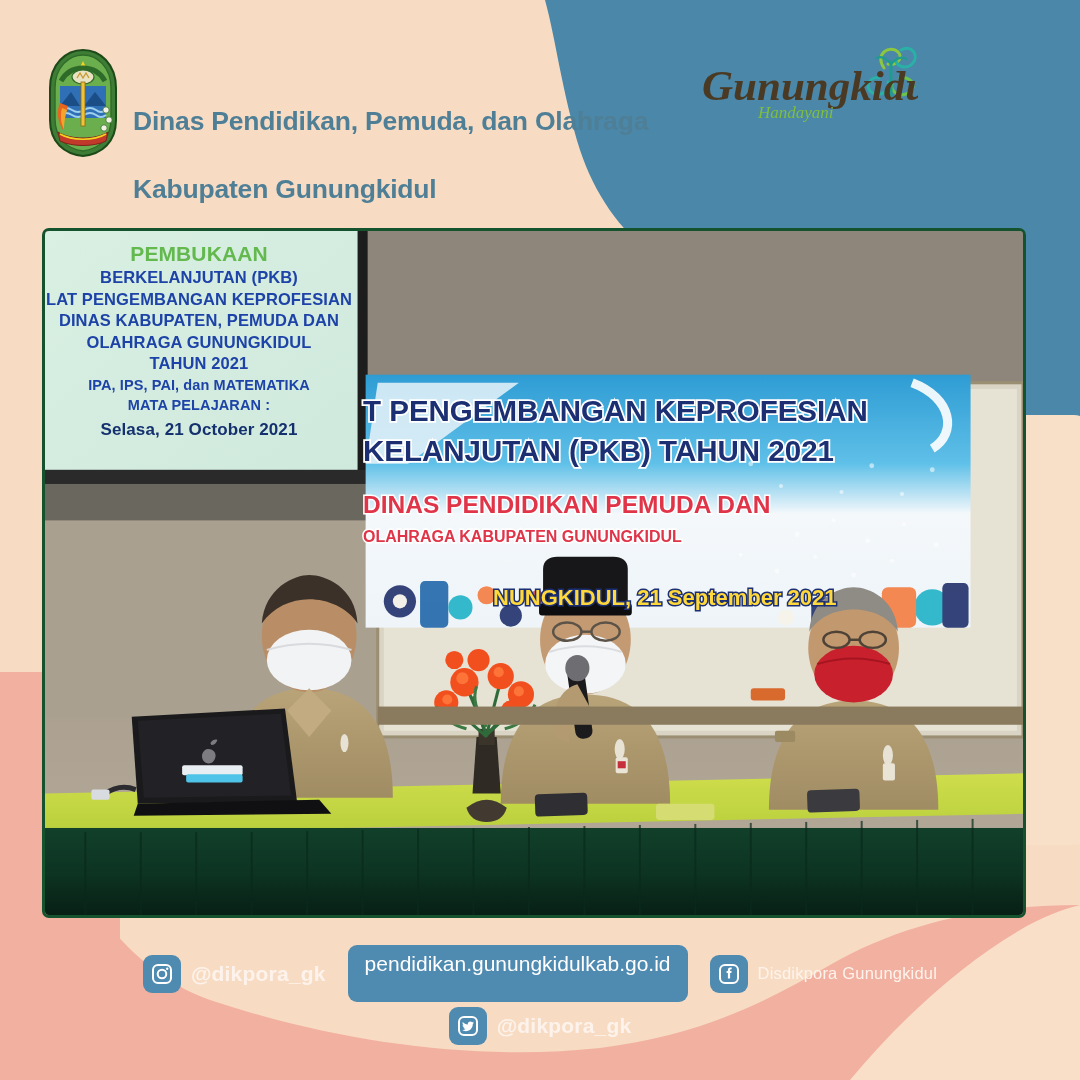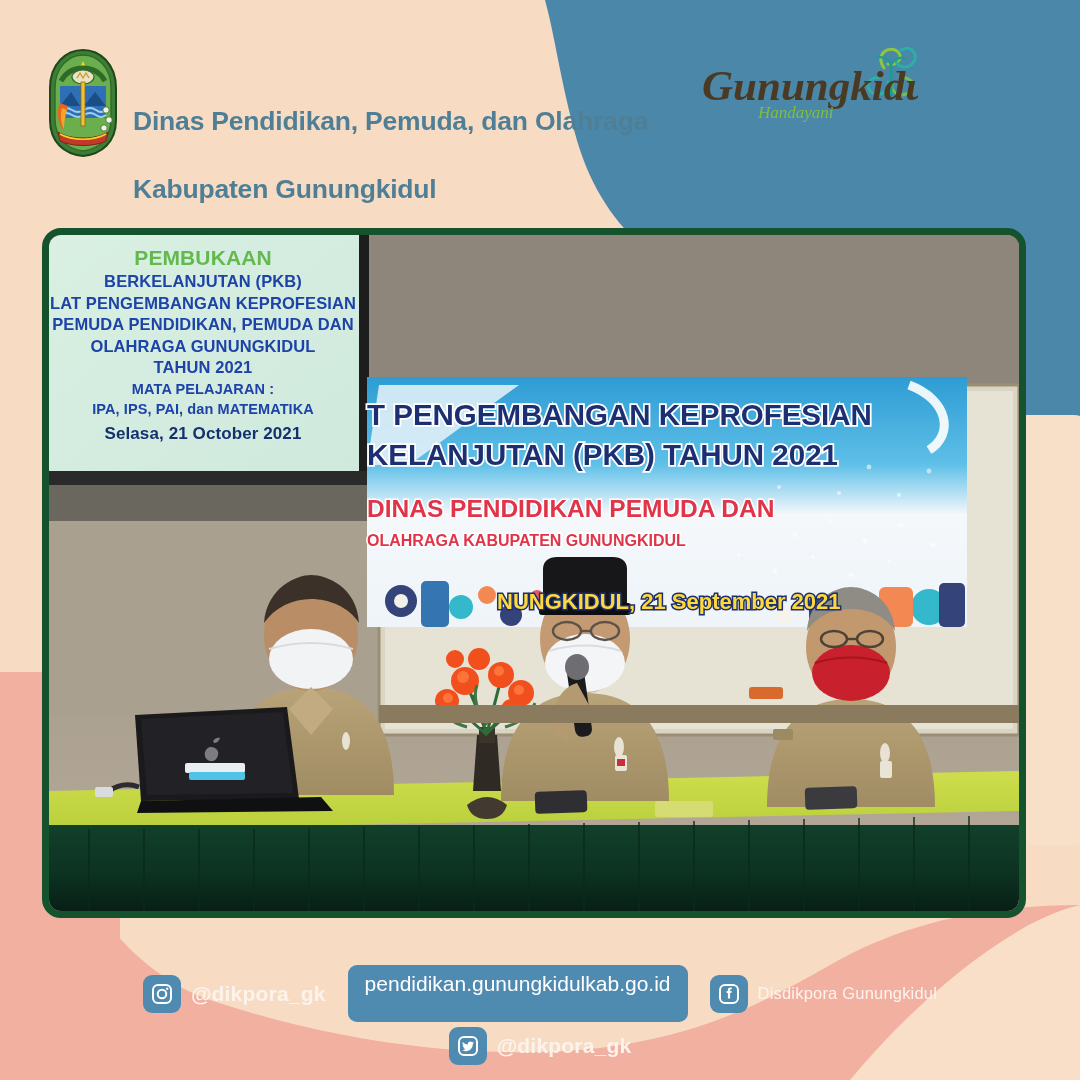--- a/index.html
+++ b/index.html
@@ -29,22 +29,22 @@
     letter-spacing:-0.2px;
     white-space:pre-line;
   }
   .gk-logo { position:absolute; right:22px; top:38px; width:220px; height:92px; }
   .gk-logo svg { display:block; width:220px; height:92px; }
 
   
   .photo-card {
     position:absolute; left:42px; top:228px;
     width:984px; height:690px;
-    border:7px solid #14532d;
-    border-radius:19px;
+    border:3px solid #14532d;
+    border-radius:7px;
     overflow:hidden;
     background:#8a8076;
   }
   .photo { position:absolute; inset:0; }
   .photo svg { display:block; width:100%; height:100%; }
 
   
   .slide-text {
     position:absolute; left:-16px; top:10px; width:340px;
     text-align:center;
@@ -76,21 +76,21 @@
   .banner-text .bt-yellow {
     color:#ffd83b; font-weight:bold; font-size:22px; line-height:30px;
     -webkit-text-stroke:3px #1b2f72; paint-order:stroke fill;
     white-space:nowrap; margin-top:30px; margin-left:130px;
   }
 
   
   .footer { position:absolute; left:0; bottom:0; width:1080px; height:150px; }
   .foot-row {
     position:absolute; left:0; width:1080px;
-    display:flex; align-items:center; justify-content:center;margin-top:20px;
+    display:flex; align-items:center; justify-content:center;
   }
   .row1 { top:15px; gap:0; }
   .row2 { top:77px; }
   .sm-item { display:flex; align-items:center; }
   .sm-icon {
     width:38px; height:38px; border-radius:9px;
     background:#4f8ab0; display:flex; align-items:center; justify-content:center;
     flex:0 0 auto;
   }
   .sm-icon svg { display:block; }
@@ -418,25 +418,25 @@
 
         <rect x="330" y="470" width="640" height="18" fill="#8a7b5e"></rect>
         <rect x="700" y="452" width="34" height="12" rx="3" fill="#d86a2e"></rect>
       </svg>
     </div>
 
     <div class="slide-text">
       <div class="l-green">PEMBUKAAN</div>
       <div class="l-blue">BERKELANJUTAN (PKB)</div>
       <div class="l-blue">LAT PENGEMBANGAN KEPROFESIAN</div>
-      <div class="l-blue">PEMUDA PENDIDIKAN, PEMUDA DAN</div>
+      <div class="l-blue">DINAS KABUPATEN, PEMUDA DAN</div>
       <div class="l-blue">OLAHRAGA GUNUNGKIDUL</div>
       <div class="l-blue">TAHUN 2021</div>
+      <div class="l-blue2">IPA, IPS, PAI, dan MATEMATIKA</div>
       <div class="l-blue2">MATA PELAJARAN :</div>
-      <div class="l-blue2">IPA, IPS, PAI, dan MATEMATIKA</div>
       <div class="l-date">Selasa, 21 October 2021</div>
     </div>
 
     <div class="banner-text">
       <div class="bt-navy">T PENGEMBANGAN KEPROFESIAN</div>
       <div class="bt-navy">KELANJUTAN (PKB) TAHUN 2021</div>
       <div class="bt-red">DINAS PENDIDIKAN PEMUDA DAN</div>
       <div class="bt-red2">OLAHRAGA KABUPATEN GUNUNGKIDUL</div>
       <div class="bt-yellow">NUNGKIDUL, 21 September 2021</div>
     </div>

